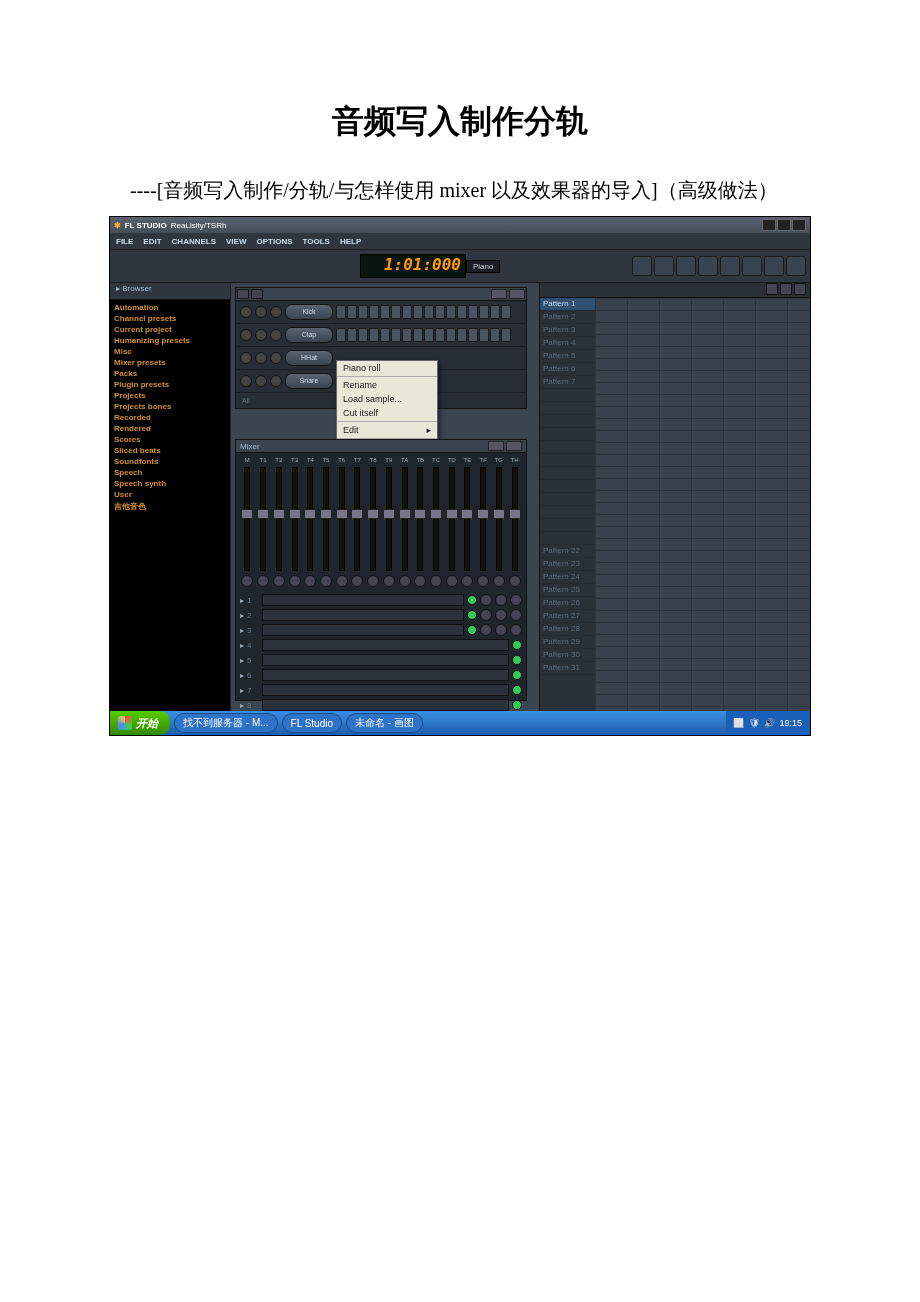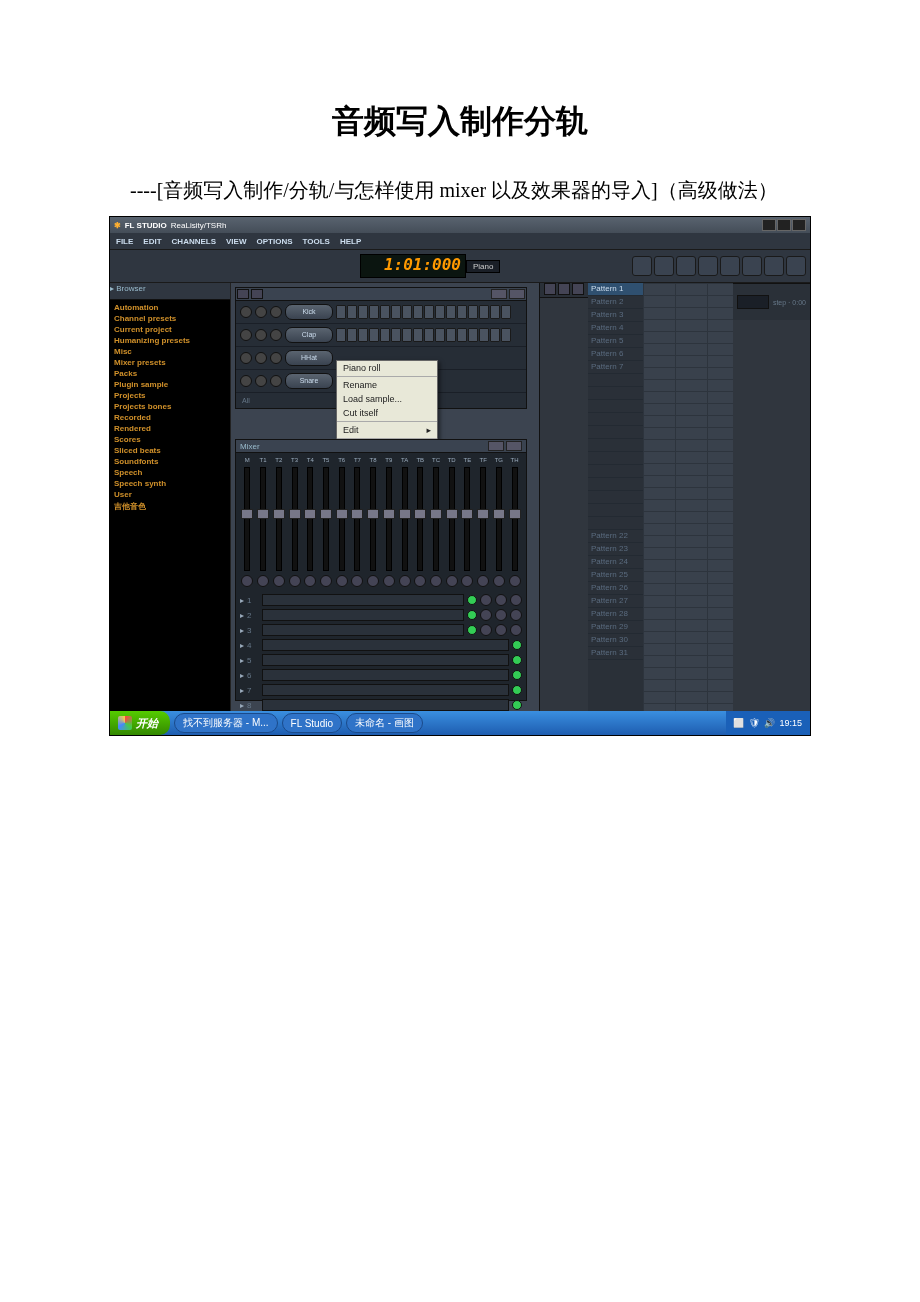--- a/index.html
+++ b/index.html
@@ -75,21 +75,21 @@
     color:#f90;font-family:monospace;font-size:16px;text-align:right;padding-right:4px;
     font-style:italic;font-weight:bold;
   }
   .toolbar-top .rbtns { margin-left:auto; display:flex; gap:2px; padding-right:4px;}
   .toolbar-top .rbtns span { width:18px;height:18px;background:#3a4350;border:1px solid #1a1a1a;border-radius:3px;}
   .toolbar-top .snap-box { display:flex;align-items:center;gap:4px;color:#9bc;font-size:8px; margin-right:8px;}
   .toolbar-top .snap-box .sel { background:#1a1f27;border:1px solid #000;padding:1px 6px;color:#ccc;}
   .content-row { display:flex; height:470px; }
   
   .browser { width:120px; background:#000; border-right:1px solid #222;}
-  .browser-head { background:#2f3640;height:14px;padding:1px 0;color:#9bc;border-bottom:1px solid #111;}
+  .browser-head { background:#2f3640;height:14px;padding:1px 6px;color:#9bc;border-bottom:1px solid #111;}
   .browser-list { padding:2px 4px;}
   .browser-list div { color:#d0902a; font-weight:bold; font-size:8px; padding:1px 0;}
   .browser-list .cn { color:#d0902a;}
   
   .mid { flex:1; background:#3c4450; position:relative;}
   .stepseq {
     position:absolute; left:4px; top:4px; width:290px; background:#262d36;
     border:1px solid #111;
   }
   .stepseq .sshead { height:12px;background:#3a4350;border-bottom:1px solid #111;display:flex;}
@@ -128,21 +128,21 @@
   .fx-row { display:flex;align-items:center;height:14px;gap:3px;margin-bottom:1px;}
   .fx-row .num{width:12px;font-size:8px;color:#678;}
   .fx-row .slot{flex:1;height:10px;background:#2a313a;border:1px solid #111;}
   .fx-row .led{width:8px;height:8px;border-radius:50%;background:#3c5;border:1px solid #111;}
   .fx-row .kk{width:10px;height:10px;border-radius:50%;background:#445;border:1px solid #111;}
   .fx-bar { display:flex;gap:4px;padding:4px;align-items:center;}
   .fx-bar .lab{color:#678;font-size:8px;}
   .fx-bar .sel{flex:1;height:12px;background:#0a0a0a;border:1px solid #222;color:#ccc;padding:0 4px;font-size:8px;line-height:12px;}
   
   .playlist {
-    width:270px;background:#30363e;border-left:1px solid #111;display:flex;
+    width:270px;background:#30363e;border-left:1px solid #111;display:flex;flex-direction:column;
   }
   .pl-head { height:14px;background:#2a3038;border-bottom:1px solid #111;display:flex;padding:0 4px;}
   .pl-head .r{margin-left:auto;display:flex;gap:2px;}
   .pl-head .r span{width:10px;height:10px;background:#445;border:1px solid #111;}
   .pl-body { flex:1;display:flex;}
   .pl-names { width:55px;background:#2a3038;}
   .pl-names div { height:12px;font-size:8px;color:#5a6b7f;padding:0 3px;border-bottom:1px solid #232a32;line-height:12px;}
   .pl-names .active{background:#2f5070;color:#cde;}
   .pl-grid { flex:1;background:#39414c;position:relative;
     background-image:linear-gradient(#2d343d 1px,transparent 1px),linear-gradient(90deg,#2d343d 1px,transparent 1px);
@@ -220,21 +220,21 @@
       <div class="browser">
         <div class="browser-head">▸ <span>Browser</span></div>
         <div class="browser-list">
           <div>Automation</div>
           <div>Channel presets</div>
           <div>Current project</div>
           <div>Humanizing presets</div>
           <div>Misc</div>
           <div>Mixer presets</div>
           <div>Packs</div>
-          <div>Plugin sample</div>
+          <div>Plugin presets</div>
           <div>Projects</div>
           <div>Projects bones</div>
           <div>Recorded</div>
           <div>Rendered</div>
           <div>Scores</div>
           <div>Sliced beats</div>
           <div>Soundfonts</div>
           <div>Speech</div>
           <div>Speech synth</div>
           <div>User</div>

